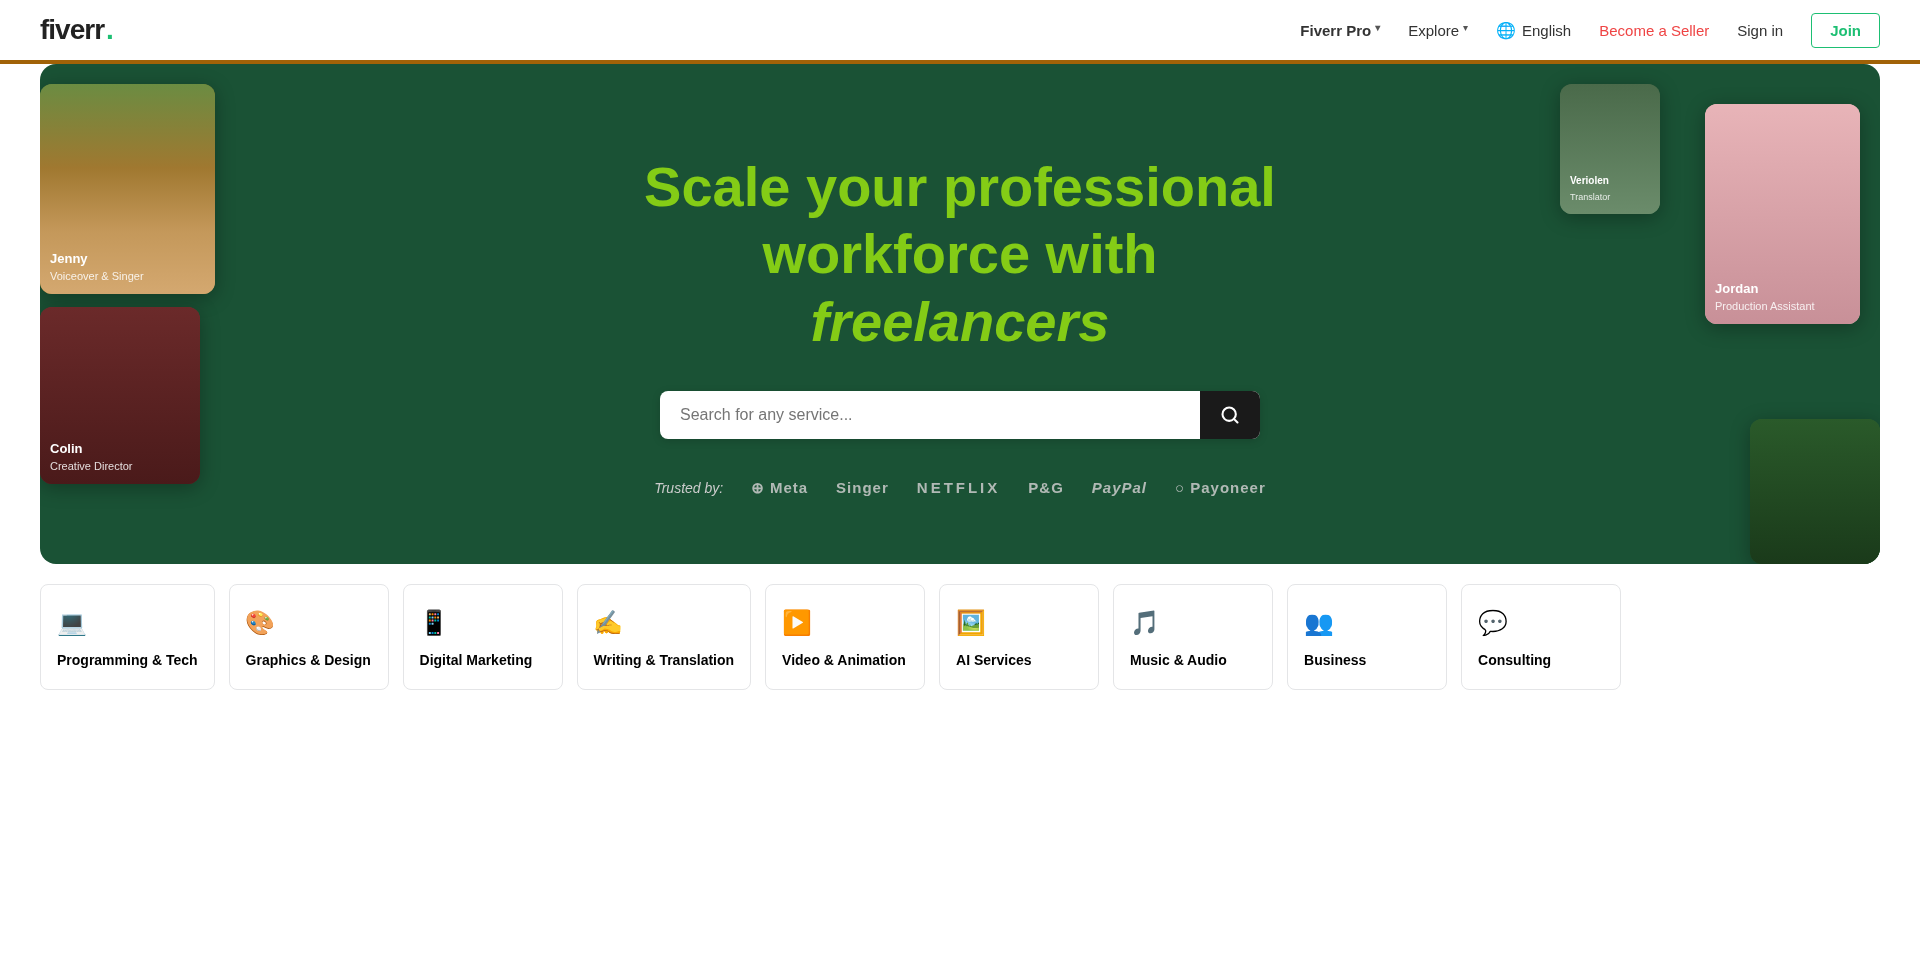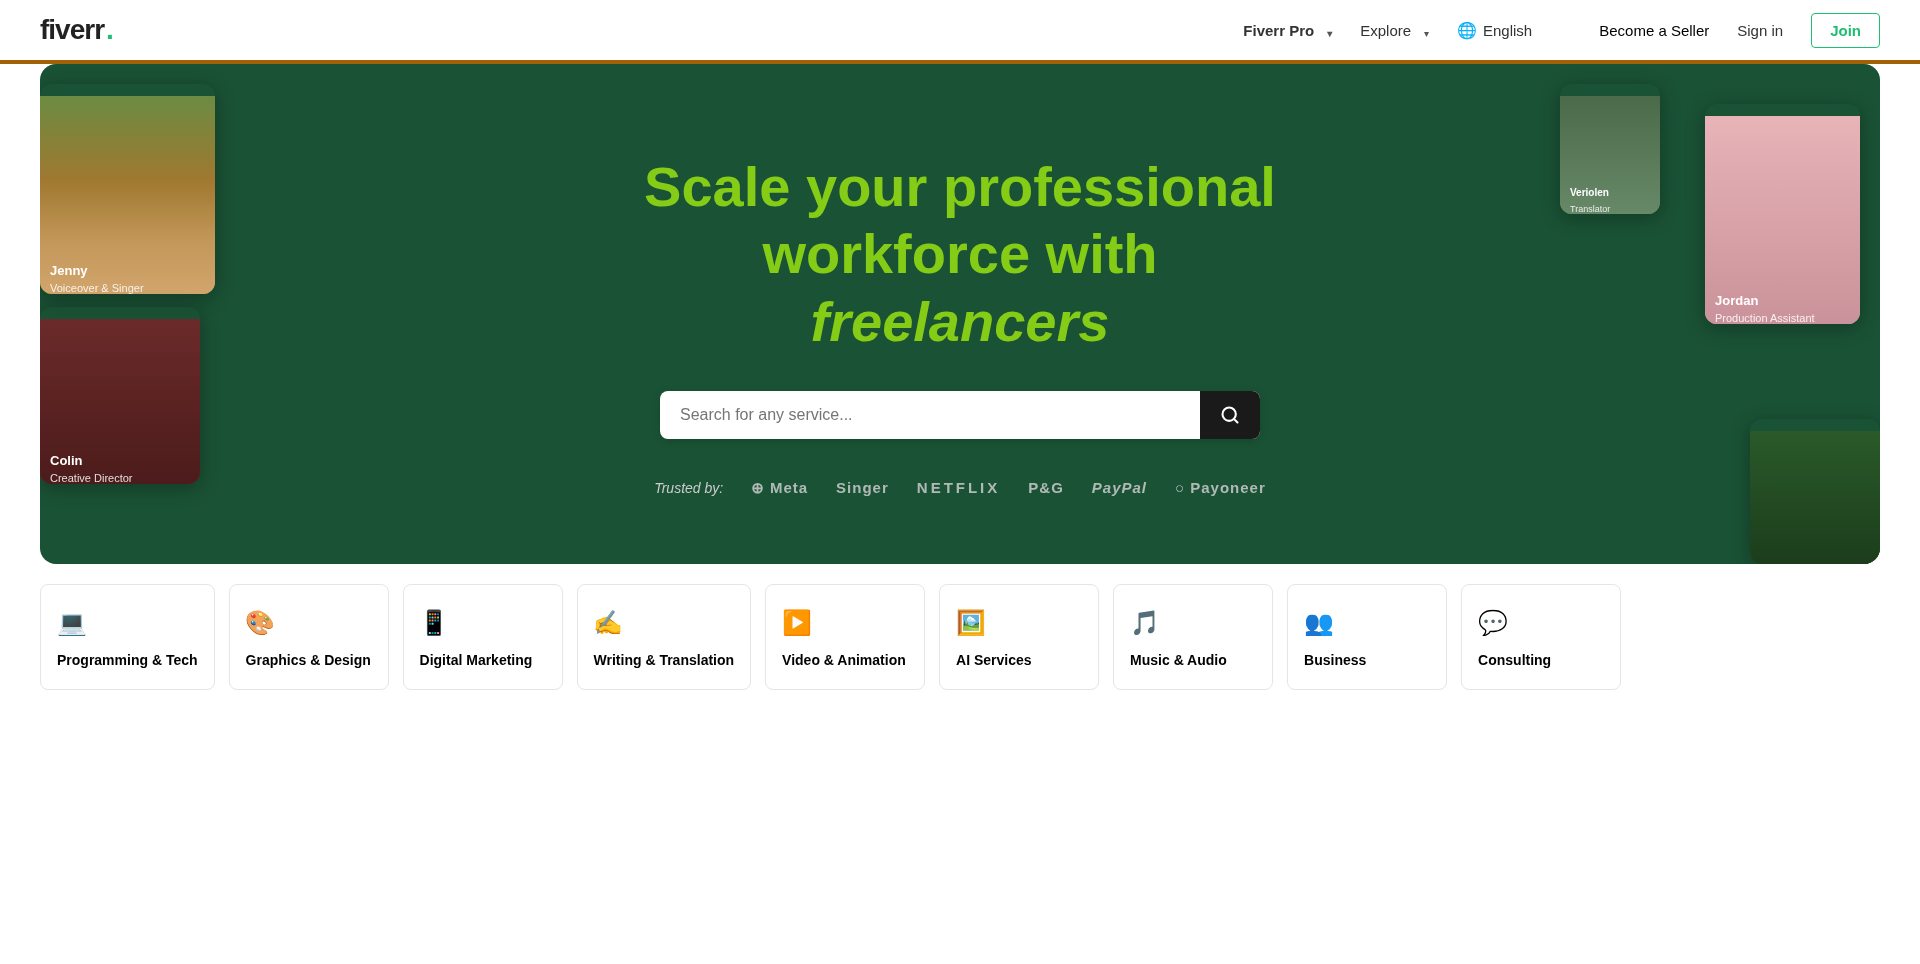--- a/index.html
+++ b/index.html
@@ -30,39 +30,39 @@
     .nav-right {
       display: flex;
       align-items: center;
       gap: 28px;
     }
     .nav-link {
       font-size: 15px;
       color: #333;
       cursor: pointer;
       display: flex;
-      align-items: flex-end;
-      gap: 13px;
+      align-items: flex-start;
+      gap: 4px;
       text-decoration: none;
       white-space: nowrap;
     }
     .fiverr-pro-link {
       font-weight: 600;
     }
     .chevron {
       font-size: 10px;
       color: #555;
     }
     .lang-link {
       display: flex;
       align-items: center;
       gap: 6px;
     }
     .globe-icon { font-size: 16px; }
-    .become-seller { color: #000000; margin-left: 39px; }
+    .become-seller { color: #ef4444; }
     .sign-in { color: #333; }
     .join-btn {
       border: 1.5px solid #1dbf73;
       color: #1dbf73;
       background: transparent;
       padding: 8px 18px;
       border-radius: 4px;
       font-size: 15px;
       font-weight: 600;
       cursor: pointer;
@@ -152,21 +152,20 @@
     .person-card {
       position: absolute;
       border-radius: 12px;
       overflow: hidden;
       box-shadow: 0 4px 20px rgba(0,0,0,0.3);
     }
     .person-card .card-inner {
       position: relative;
       width: 100%;
       height: 100%;
-      margin-top: 12px;
     }
     .person-card .card-bg {
       width: 100%;
       height: 100%;
       display: flex;
       align-items: flex-end;
     }
     .person-label {
       position: absolute;
       bottom: 10px;

